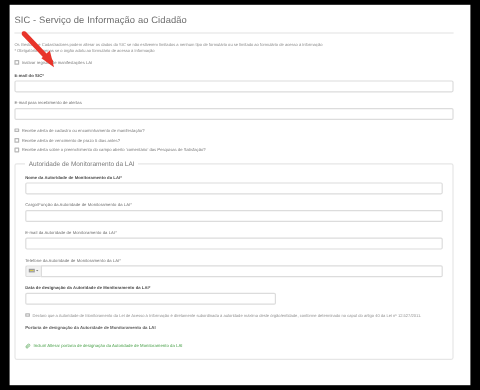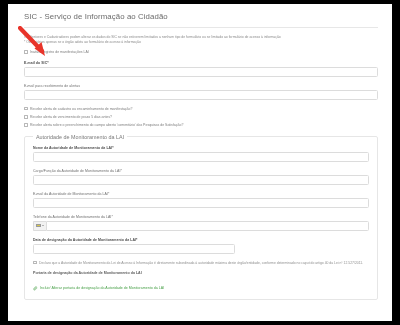--- a/index.html
+++ b/index.html
@@ -15,21 +15,21 @@
     background: #000;
   }
   #page {
     position: absolute;
     left: 8px; top: 4px;
     width: 384px; height: 317px;
     background: #ffffff;
     overflow: hidden;
   }
   .inner {
-    padding: 8px 14px 0 16px;
+    padding: 8px 14px 0 4px;
   }
   .page-title {
     font-size: 7.8px;
     color: #6b6b6b;
     font-weight: 400;
     letter-spacing: 0.1px;
     padding-bottom: 6px;
     border-bottom: 1px solid #e7e7e7;
     margin-bottom: 7px;
   }

